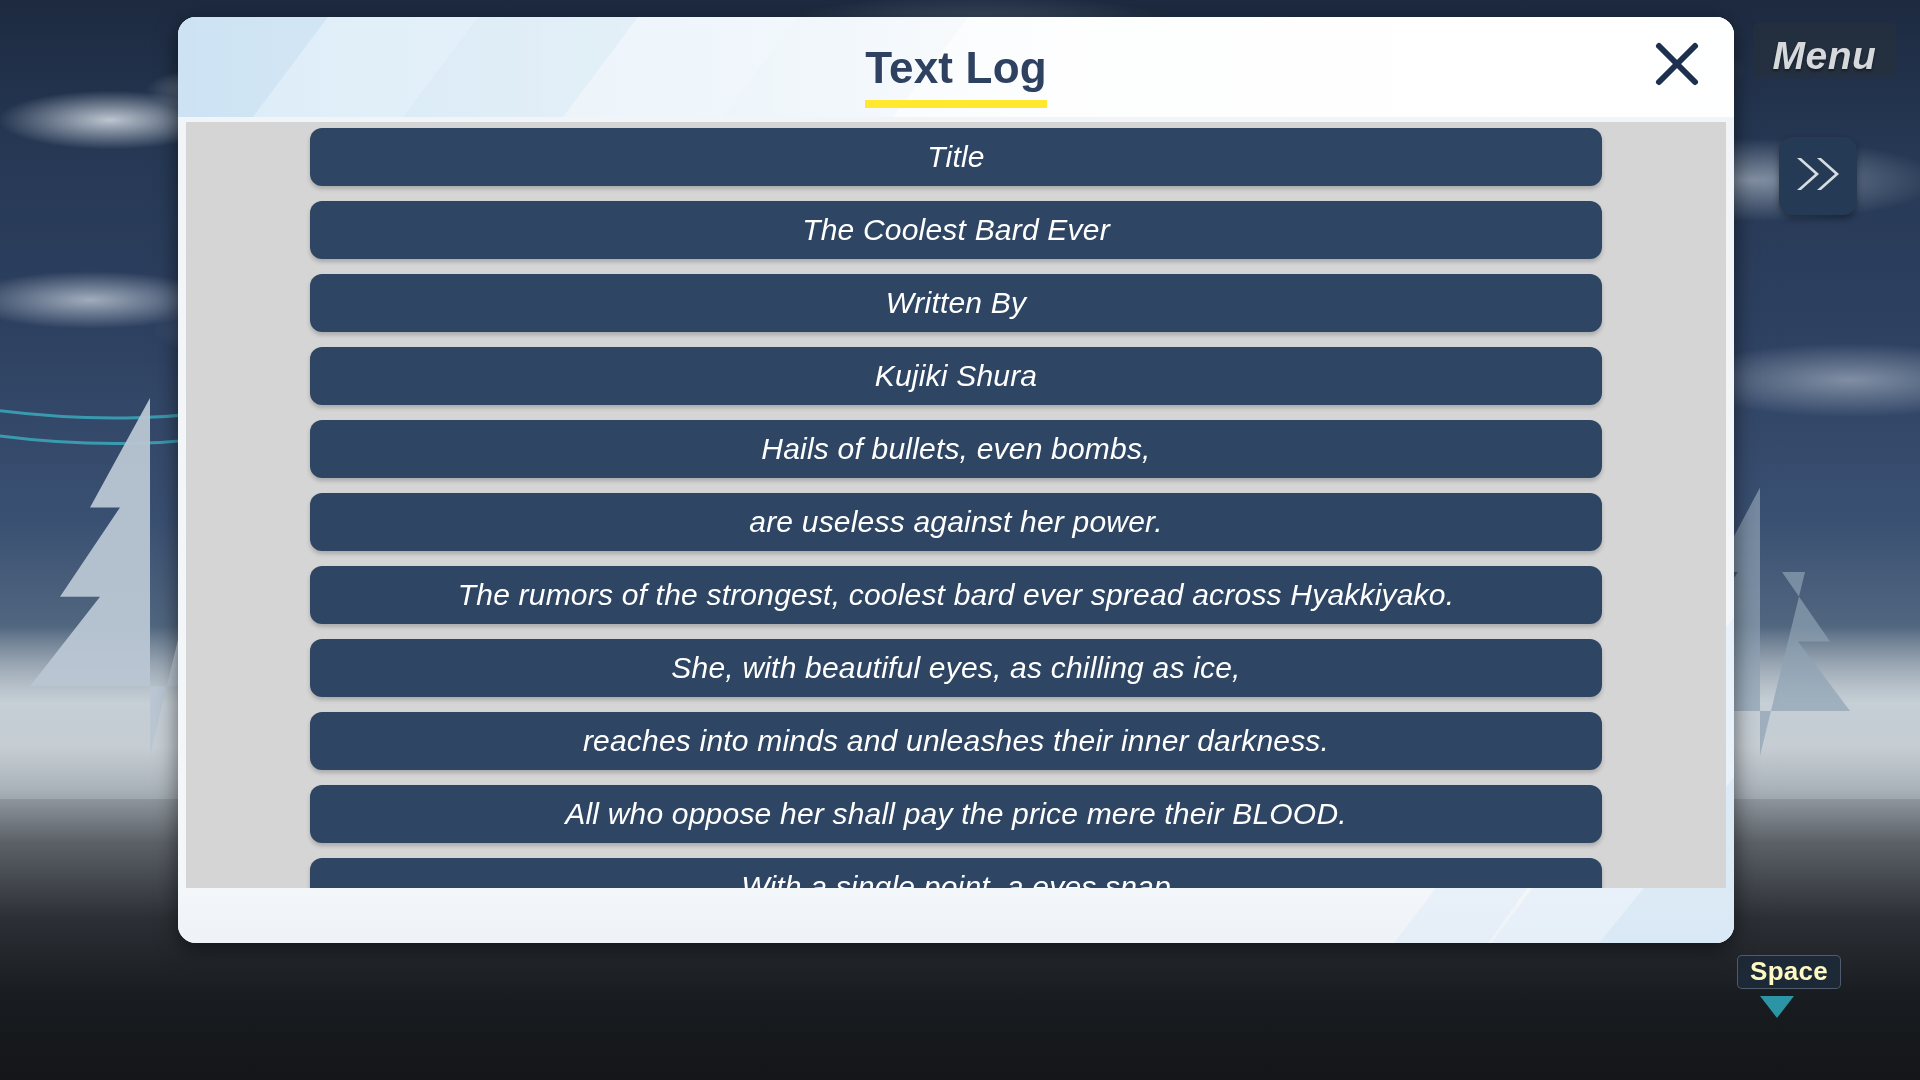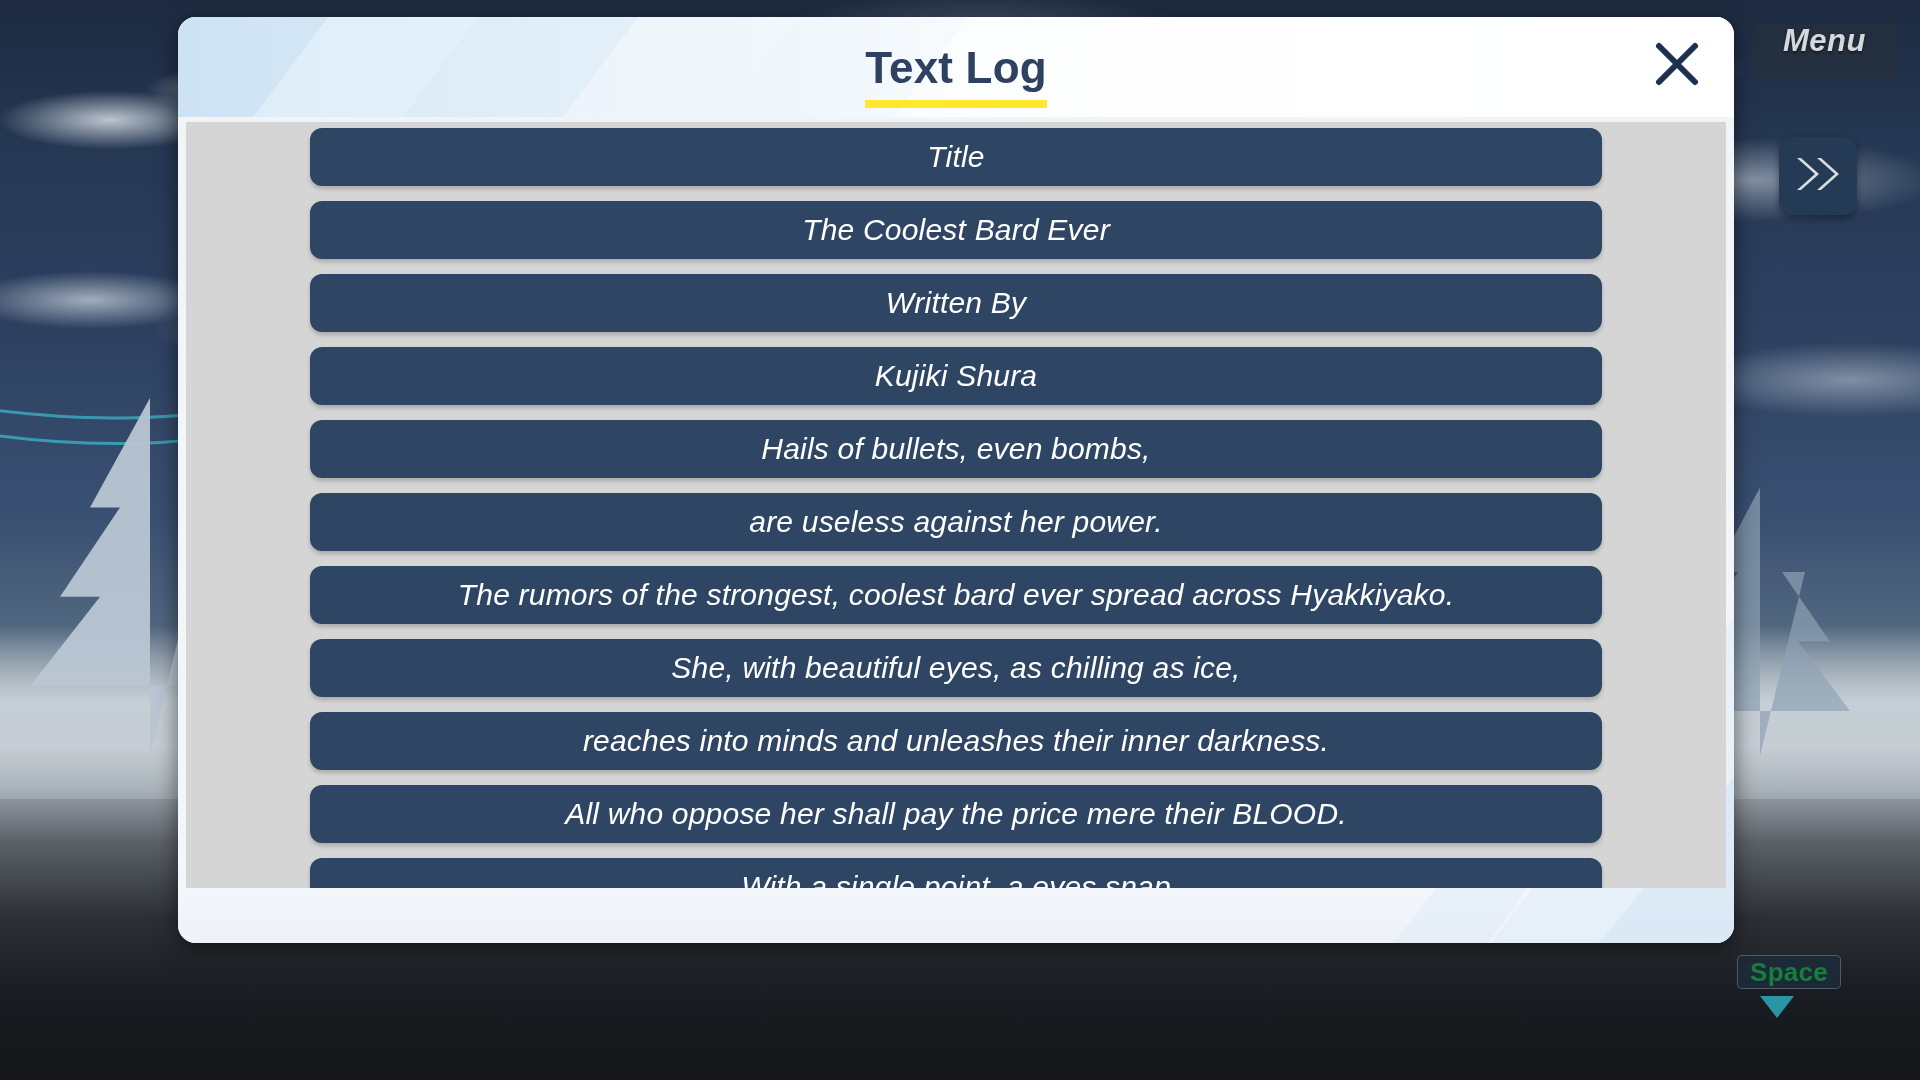--- a/index.html
+++ b/index.html
@@ -65,23 +65,23 @@
 
   .trees { position: absolute; left: 0; bottom: 30%; width: 100%; height: 46%; }
 
   
   .menu-button {
     position: absolute;
     left: 1753px; top: 23px;
     width: 143px; height: 55px;
     background: rgba(38,48,60,.62);
     border-radius: 5px;
-    display: flex; align-items: flex-start; justify-content: center;
+    display: flex; align-items: flex-end; justify-content: center;
     color: #d6d9dc;
-    font-size: 31px; font-style: italic; font-weight: bold;
+    font-size: 39px; font-style: italic; font-weight: bold;
     letter-spacing: .5px;
     text-shadow: 0 2px 3px rgba(0,0,0,.45);
   }
 
   .skip-button {
     position: absolute;
     left: 1779px; top: 137px;
     width: 78px; height: 78px;
     background: #253a55;
     border-radius: 14px;
@@ -91,22 +91,22 @@
   .skip-button svg { width: 46px; height: 40px; }
 
   .space-hint {
     position: absolute;
     left: 1737px; top: 955px;
     height: 34px;
     padding: 0 12px;
     background: rgba(30,42,58,.88);
     border: 1px solid rgba(120,135,152,.55);
     border-radius: 5px;
-    display: flex; align-items: center;
-    color: #15803d;
+    display: flex; align-items: flex-start;
+    color: #fef9c3;
     font-size: 26px; font-weight: bold;
     letter-spacing: .3px;
   }
   .space-arrow {
     position: absolute;
     left: 1760px; top: 996px;
     width: 0; height: 0;
     border-left: 17px solid transparent;
     border-right: 17px solid transparent;
     border-top: 22px solid #2b94a5;

